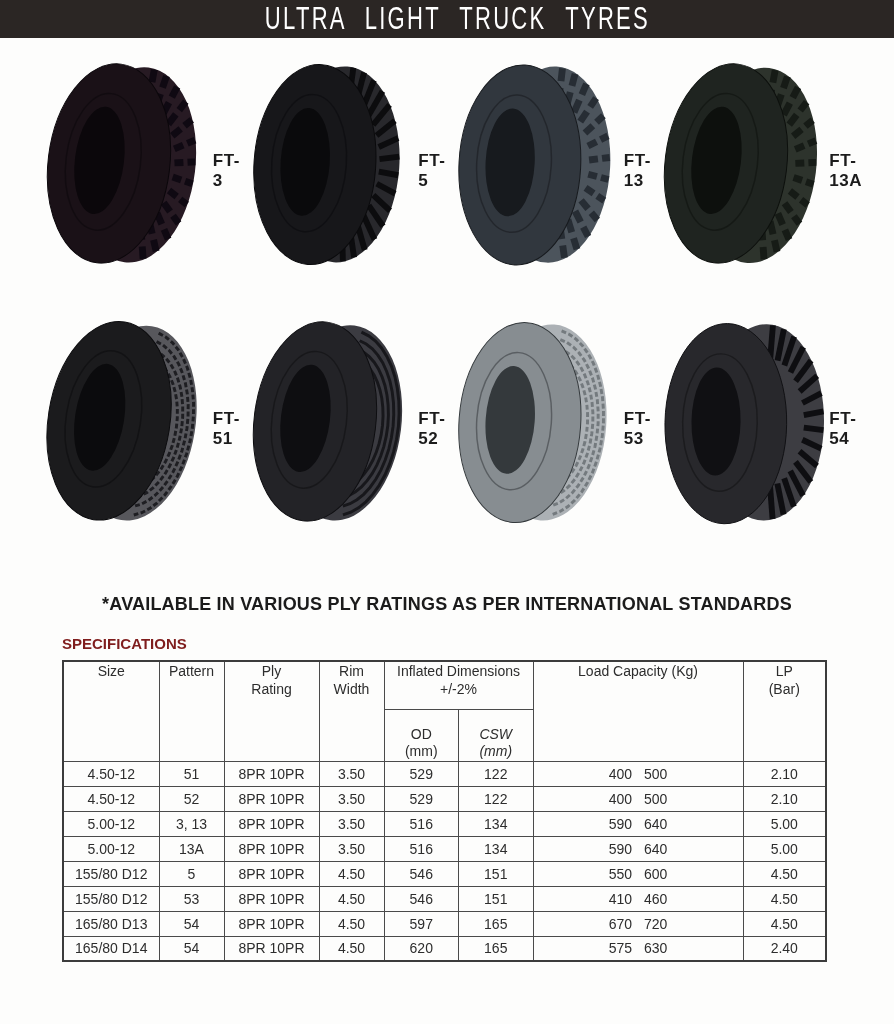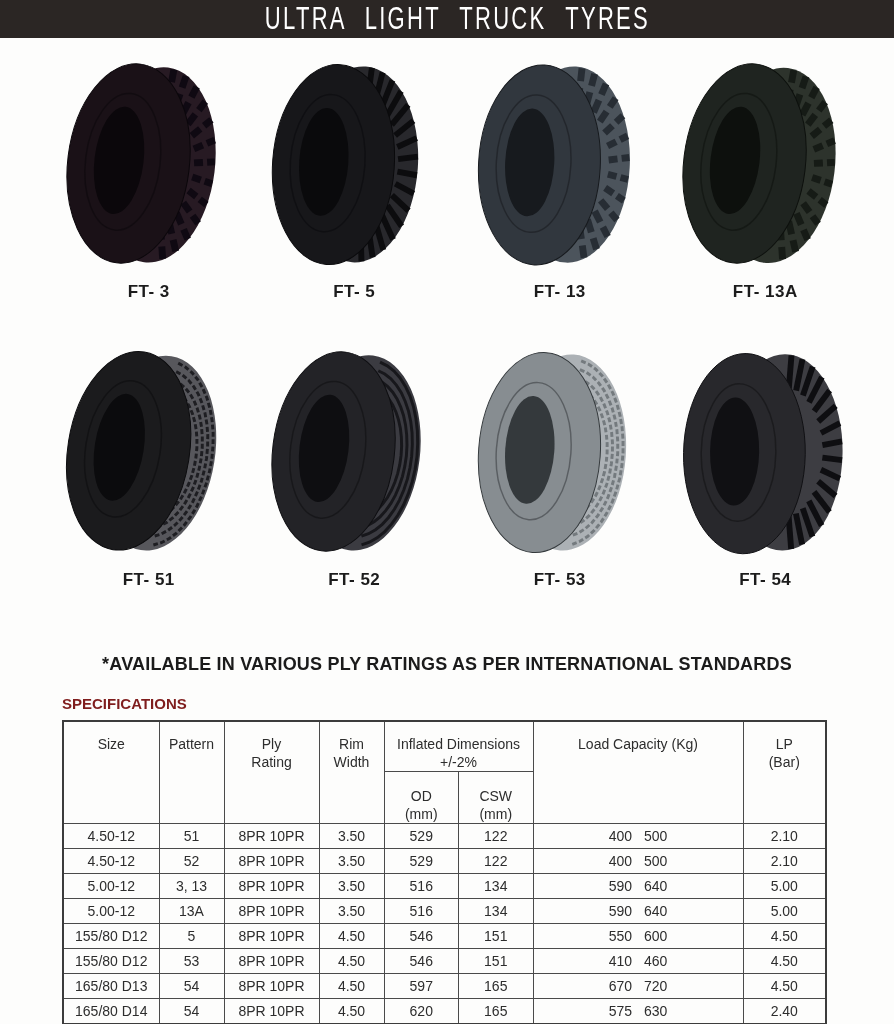--- a/index.html
+++ b/index.html
@@ -15,21 +15,21 @@
     display: inline-block; color: #ffffff; font-size: 29px; font-weight: 400;
     letter-spacing: 3px; word-spacing: 14px; transform: scaleX(0.76) scaleY(1.05);
     white-space: nowrap;
   }
 
   
   .tyre-grid {
     margin-top: 22px; padding: 0 26px 0 46px;
     display: grid; grid-template-columns: repeat(4, 1fr); row-gap: 46px;
   }
-  .product-card { display: flex; flex-direction: column; align-items: center; }
+  .product-card { display: flex; align-items: center; }
   .tyre { width: 172px; height: 212px; overflow: visible; }
   .product-label {
     margin-top: 10px; font-size: 17px; font-weight: 700; color: #1c1c1c;
     letter-spacing: 0.5px;
   }
 
   
   .note {
     margin-top: 64px; text-align: center; font-size: 18px; font-weight: 700;
     color: #1b1b1b; letter-spacing: 0.2px;
@@ -41,32 +41,32 @@
   
   .spec-table {
     margin-left: 62px; width: 765px; border-collapse: collapse;
     table-layout: fixed; border: 2px solid #3c3c3c; font-size: 14px;
   }
   .spec-table th, .spec-table td {
     border: 1px solid #4a4a4a; text-align: center; color: #2d2d2d;
   }
   .spec-table thead th {
     font-weight: 400; white-space: pre-line; vertical-align: top;
-    padding-top: 14px; line-height: 1.25;
+    padding-top: 1px; line-height: 1.25;
   }
   .spec-table thead tr.top-row { height: 48px; }
   .spec-table thead tr.sub-row { height: 49px; }
   .spec-table thead tr.sub-row th { padding-top: 16px; }
   .spec-table tbody tr { height: 25px; }
   .spec-table tbody td { padding: 1px 3px; }
   .spec-table tbody td:nth-child(7) { word-spacing: 8px; text-align: center; }
 
   .col-size { width: 96px; }  .col-pattern { width: 65px; }
   .col-ply  { width: 95px; }  .col-rim     { width: 65px; }
-  .col-od   { width: 71px; }  .col-csw     { width: 80px; }
+  .col-od   { width: 71px; }  .col-csw     { width: 80px; font-style: italic; }
   .col-load { width: 210px; } .col-lp      { width: 83px; }
 </style>
 </head>
 <body>
 
 <div class="page">
 
   <header class="banner">
     <span class="banner-text">ULTRA LIGHT TRUCK TYRES</span>
   </header>

